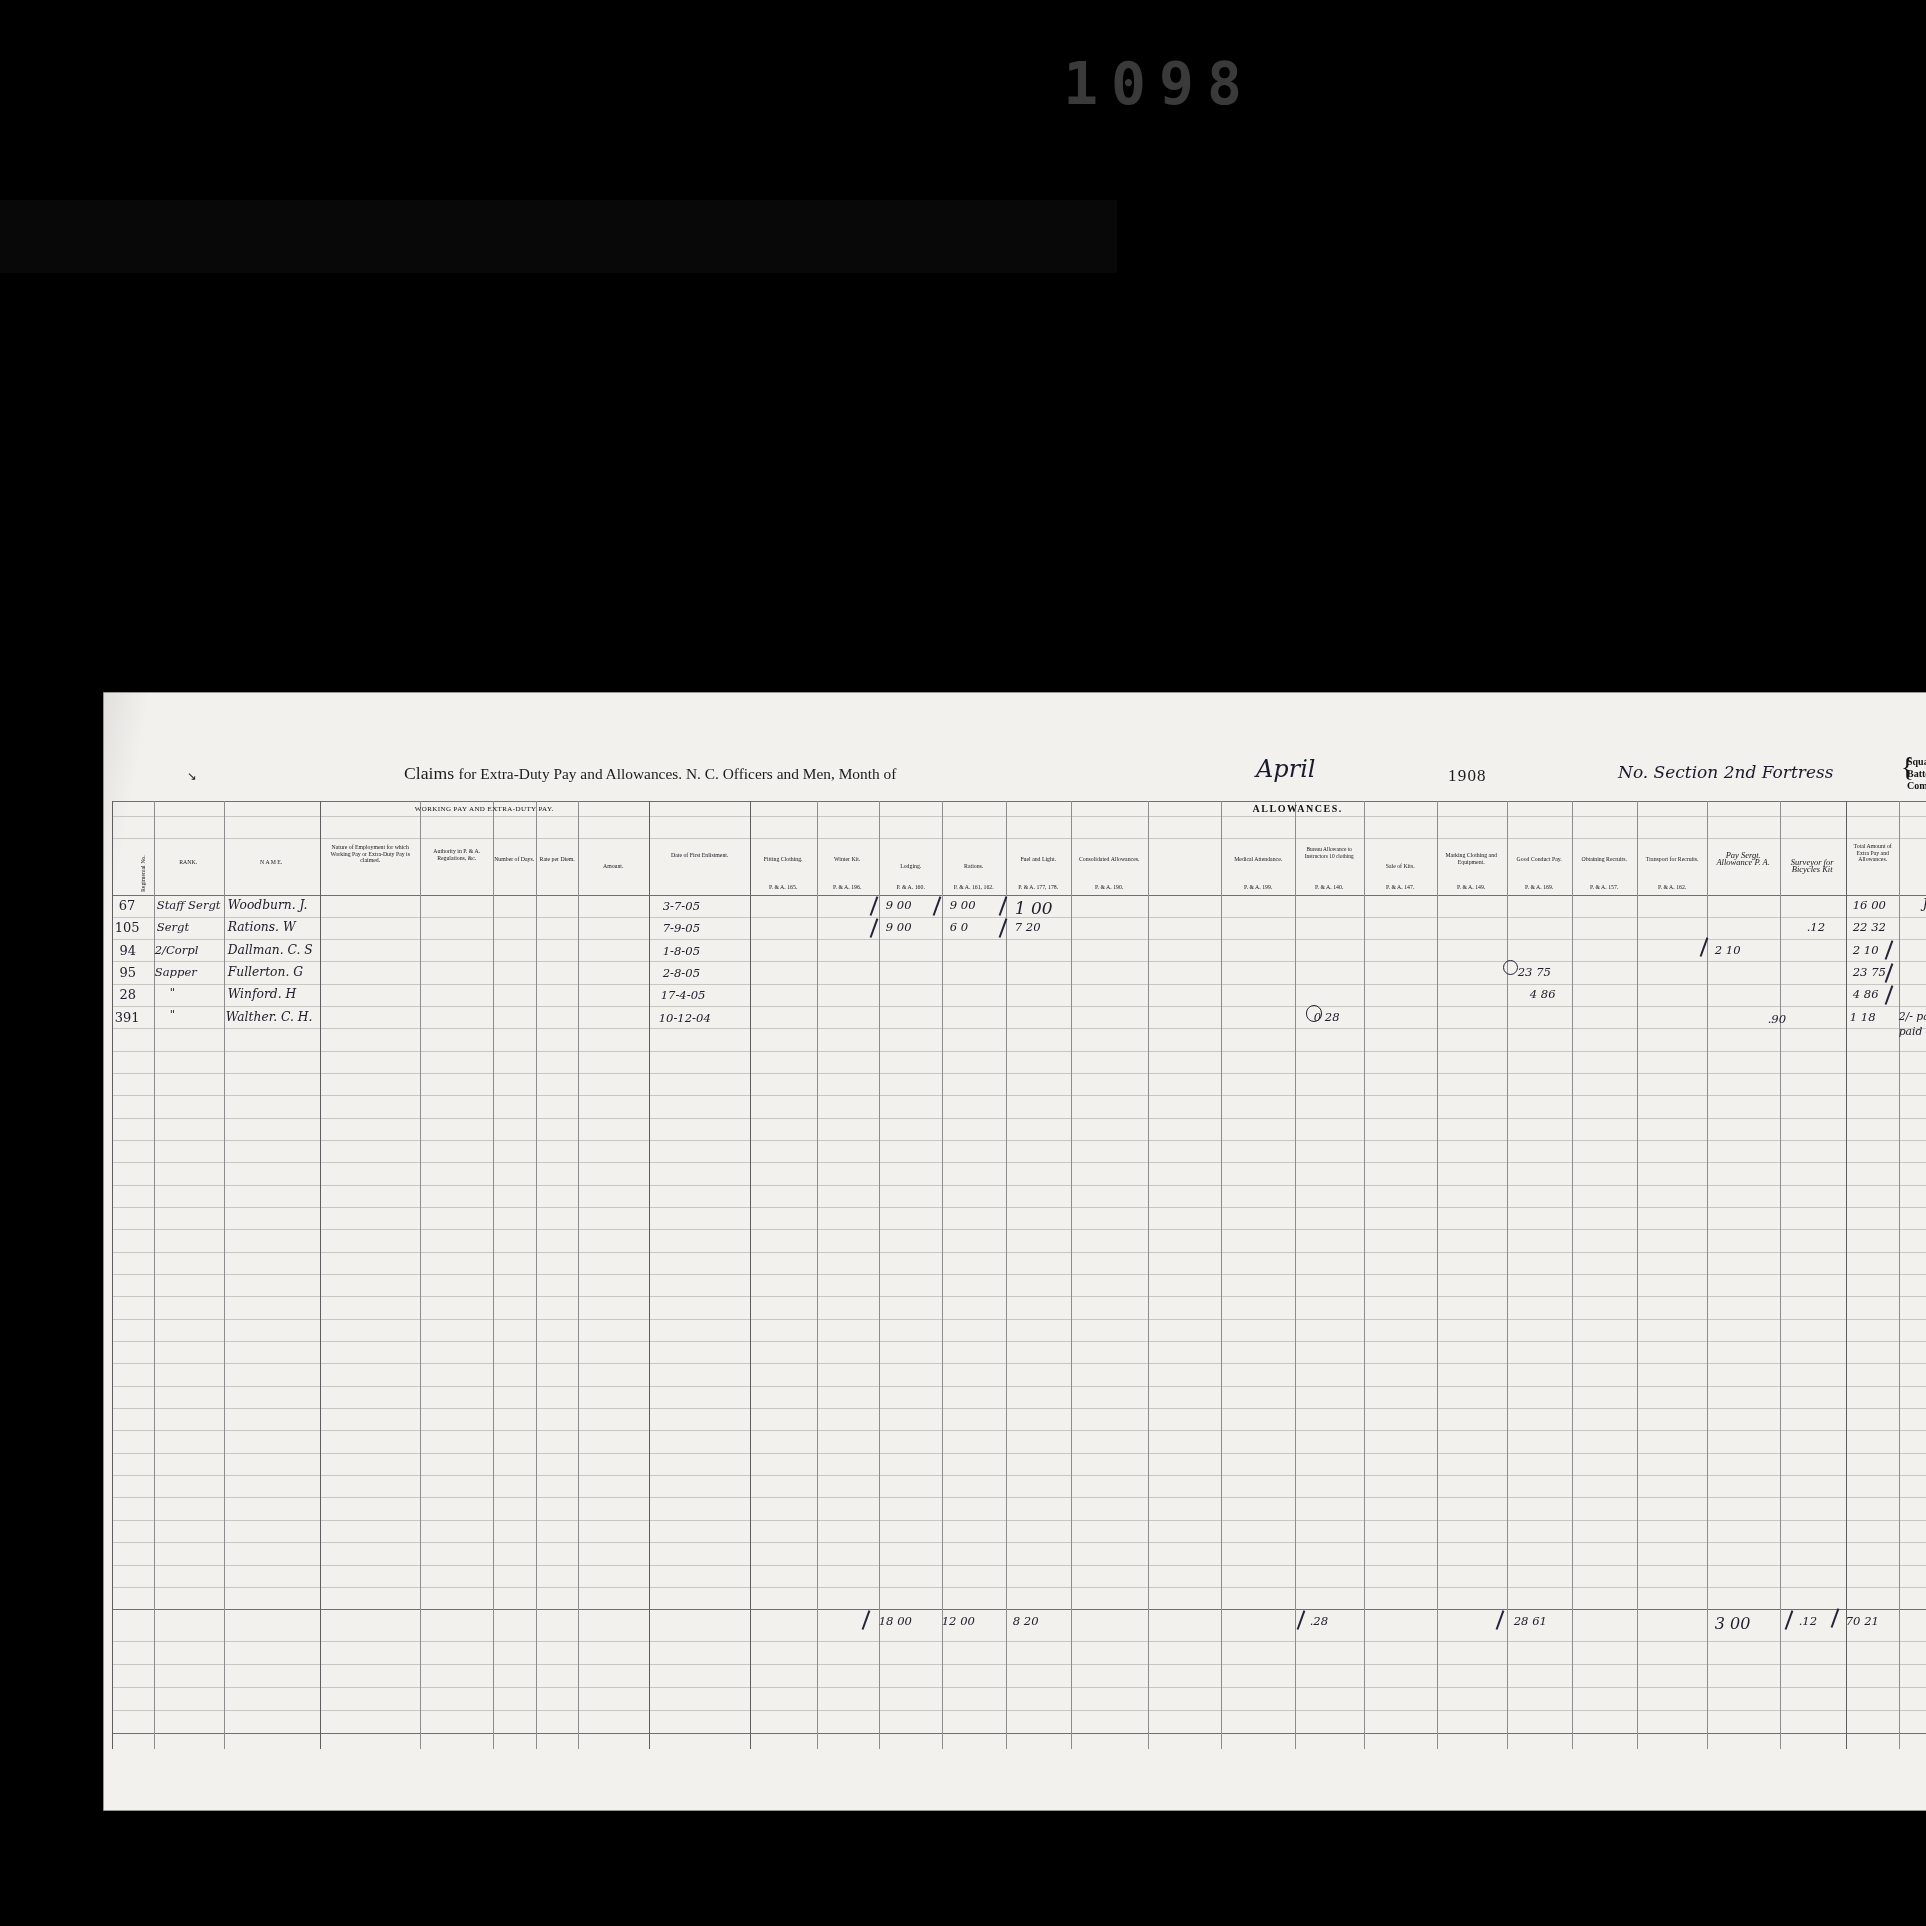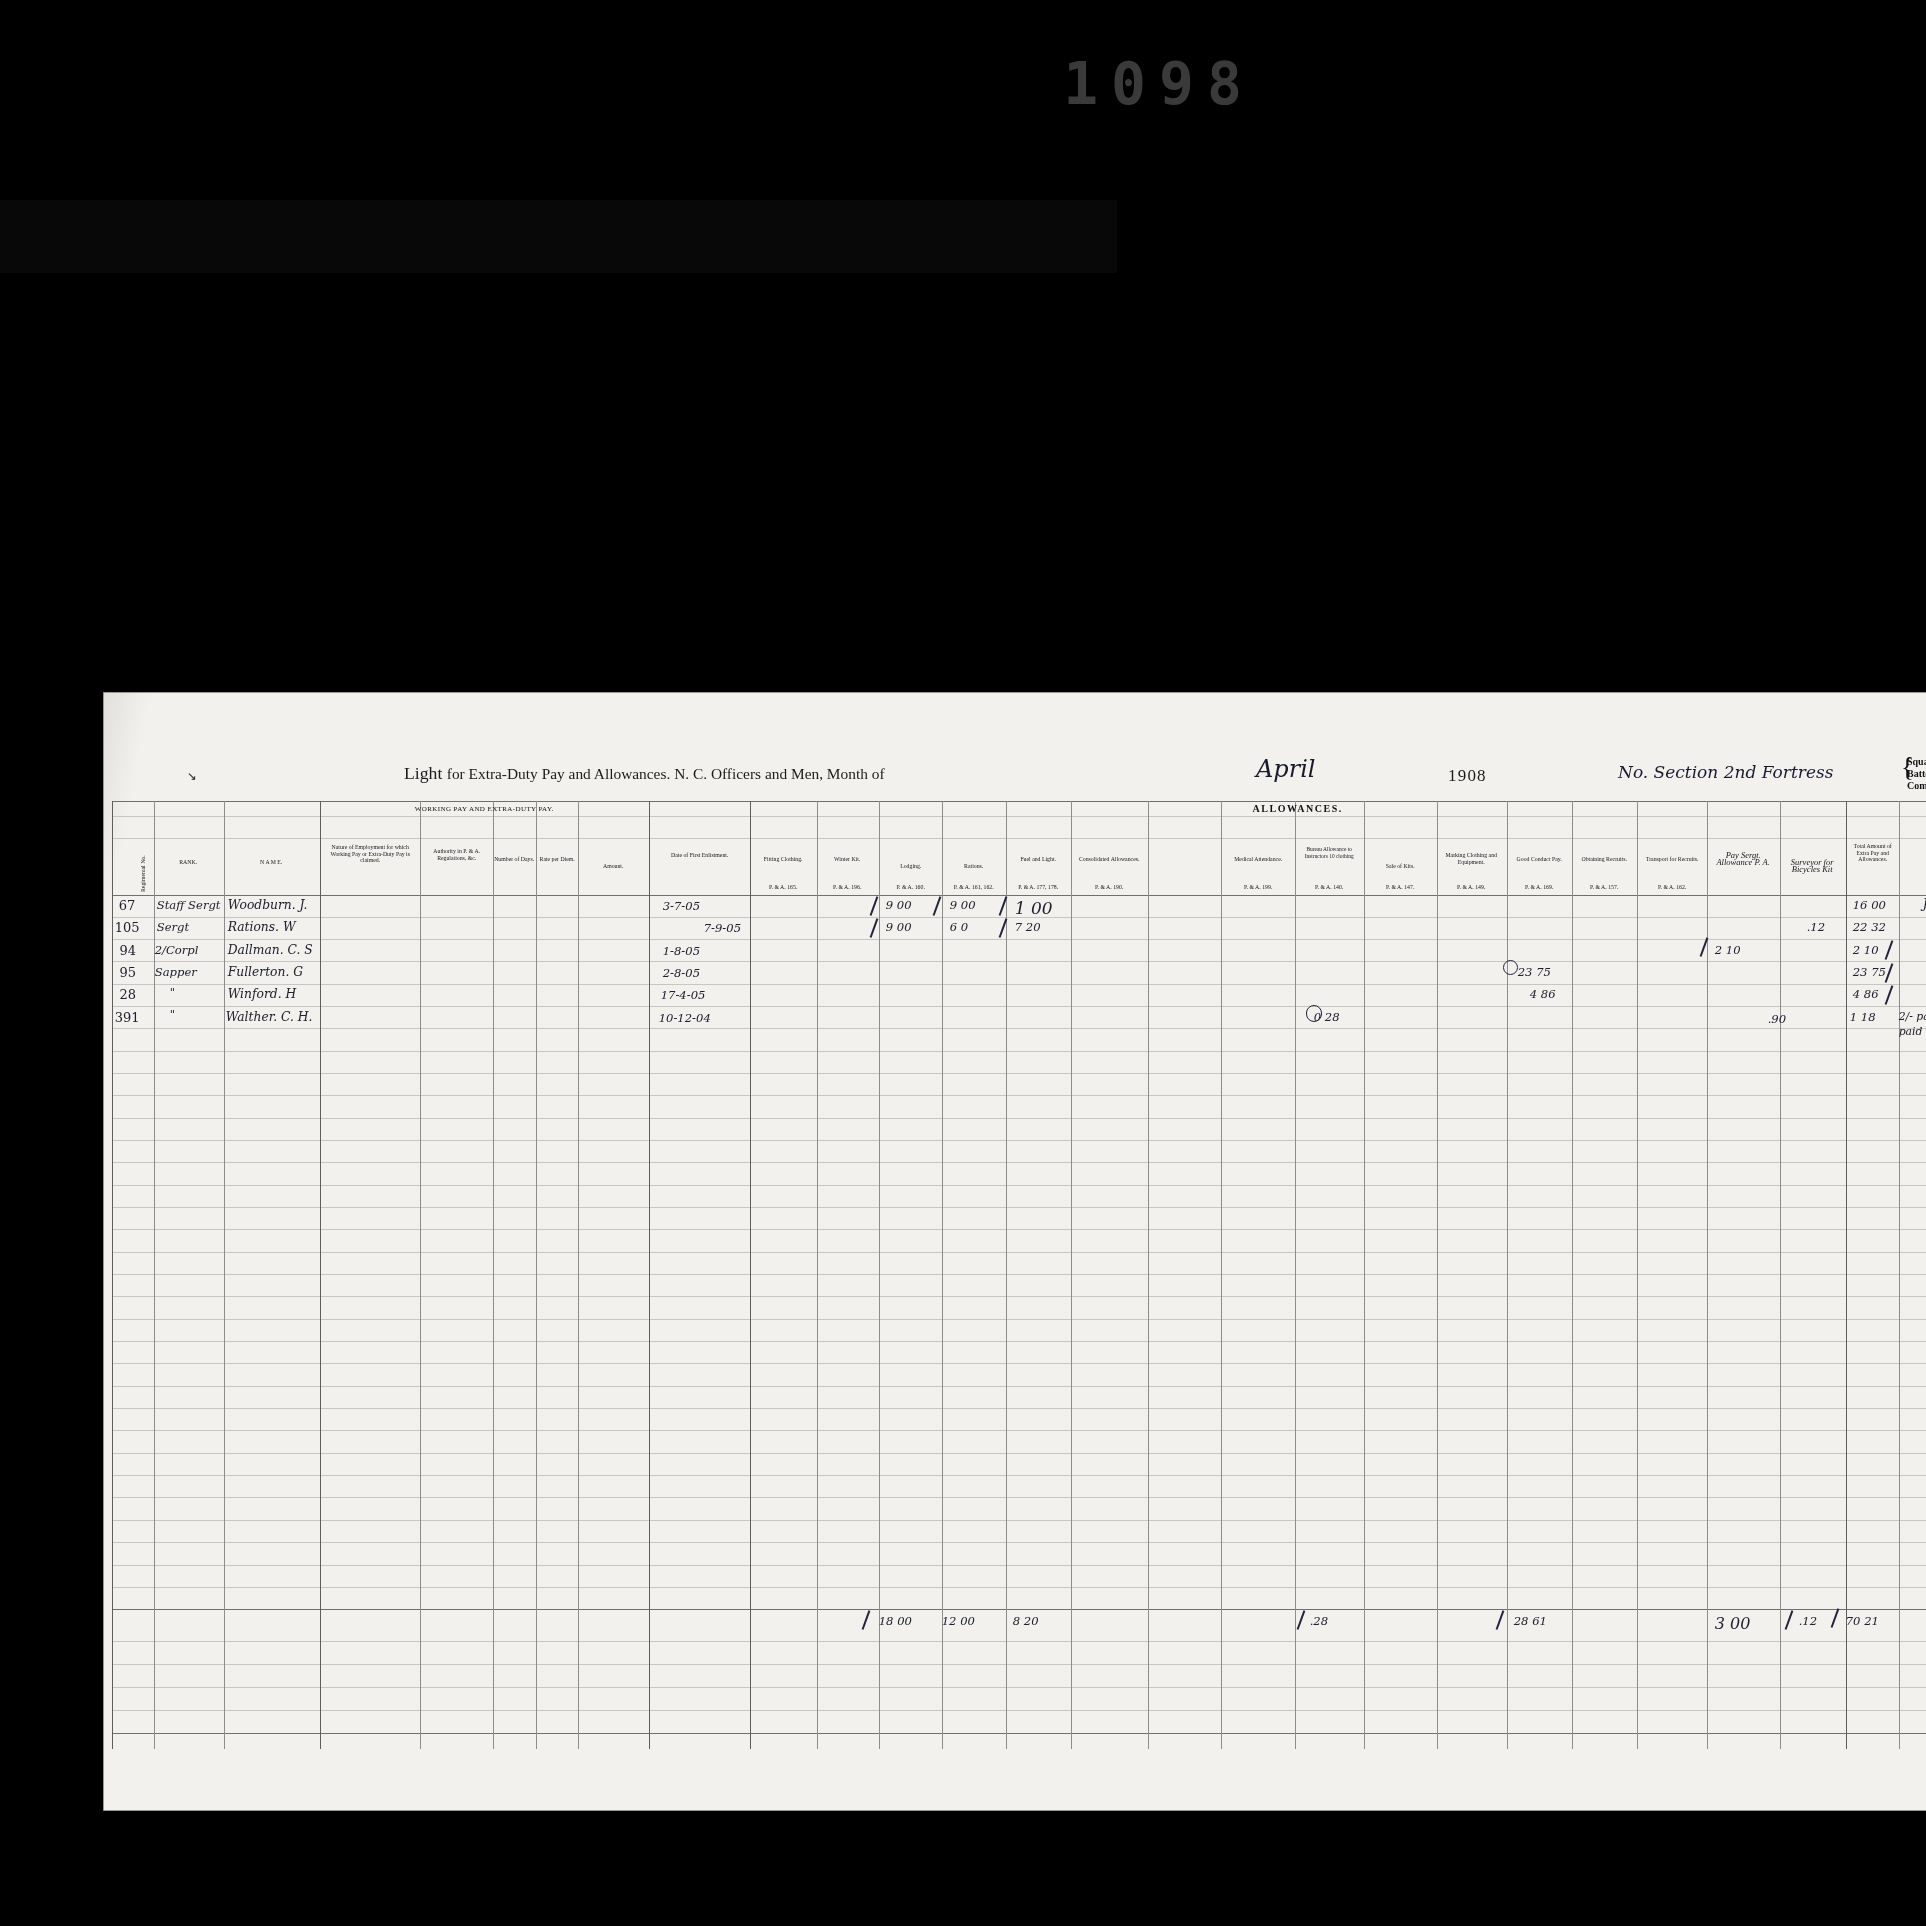--- a/index.html
+++ b/index.html
@@ -98,21 +98,21 @@
 </head>
 <body>
 
 <div id="film-band"></div>
 <div id="film-number">1098</div>
 
 <div id="sheet">
 
   <div id="title-row">
     <div id="title-text">
-      <span>Light</span>
+      <span>Claims</span>
       <span class="sm">for Extra-Duty Pay and Allowances. N. C. Officers and Men, Month of</span>
     </div>
     <div id="month-value" class="hand">April</div>
     <div id="year-1908">1908</div>
     <div id="unit-value" class="hand">No. Section 2nd Fortress</div>
     <div id="squadron-box">
       <span class="brace">{</span>
       <div>Squadron.</div>
       <div>Battery.</div>
       <div>Company.</div>
@@ -262,21 +262,21 @@
       <div class="hw" style="left:1811px;top:96px;font-size:12.3px;">John Woodburn</div>
       <div class="tick" style="left:761px;top:95px;"></div>
       <div class="tick" style="left:824px;top:95px;"></div>
       <div class="tick" style="left:890px;top:95px;"></div>
     </div>
 
     <div>
       <div class="hw n" style="left:3.1px;top:119px;font-size:13px;">105</div>
       <div class="hw" style="left:45px;top:119px;font-size:11.6px;">Sergt</div>
       <div class="hw" style="left:116px;top:119px;font-size:12.3px;">Rations. W</div>
-      <div class="hw" style="left:551px;top:120px;font-size:11.6px;margin-left:41px;">7-9-05</div>
+      <div class="hw" style="left:551px;top:120px;font-size:11.6px;">7-9-05</div>
       <div class="hw" style="left:774px;top:119px;font-size:11.6px;">9 00</div>
       <div class="hw" style="left:838px;top:119px;font-size:11.6px;">6 0</div>
       <div class="hw" style="left:903px;top:119px;font-size:11.6px;">7 20</div>
       <div class="hw" style="left:1695px;top:119px;font-size:11.6px;">.12</div>
       <div class="hw" style="left:1741px;top:119px;font-size:11.6px;">22 32</div>
       <div class="tick" style="left:761px;top:117px;"></div>
       <div class="tick" style="left:890px;top:117px;"></div>
     </div>
 
     <div>

